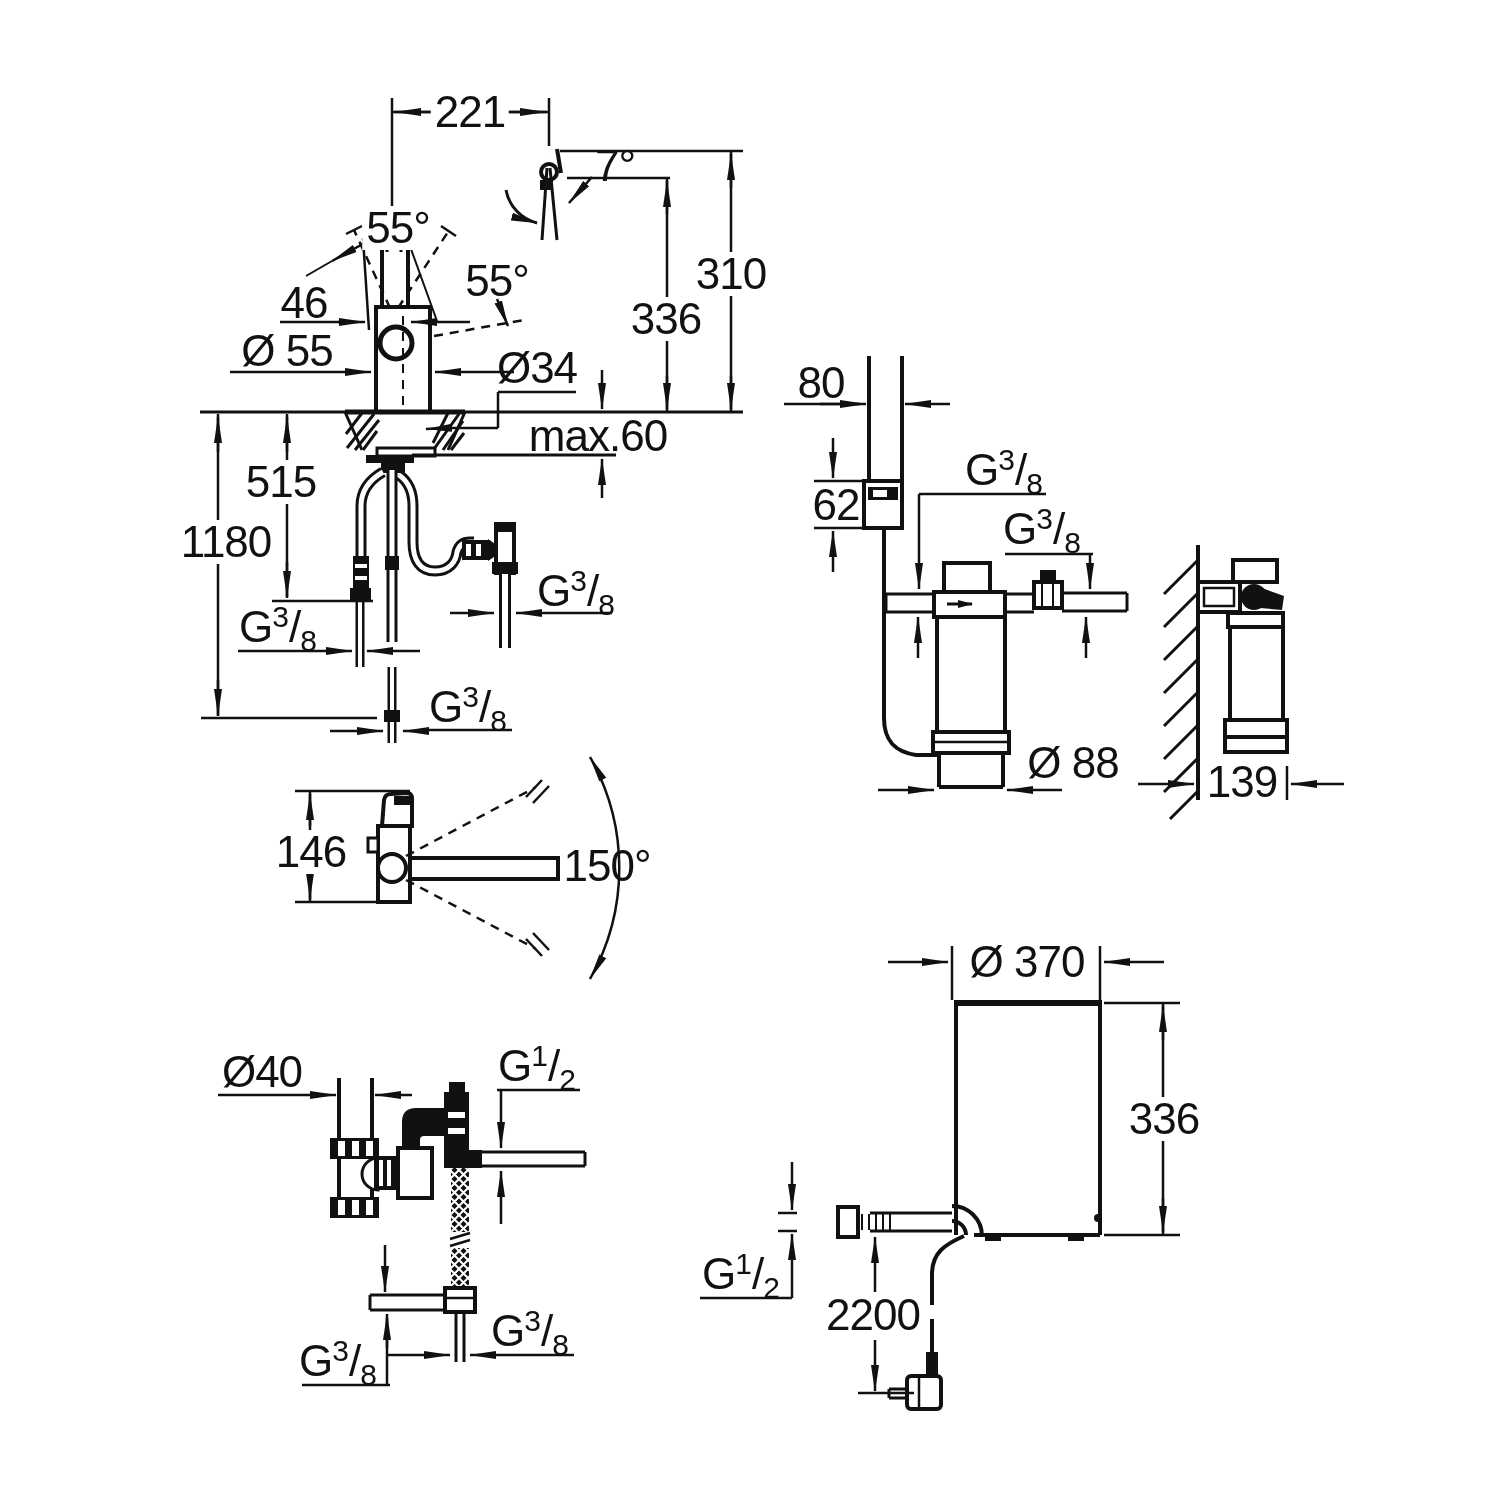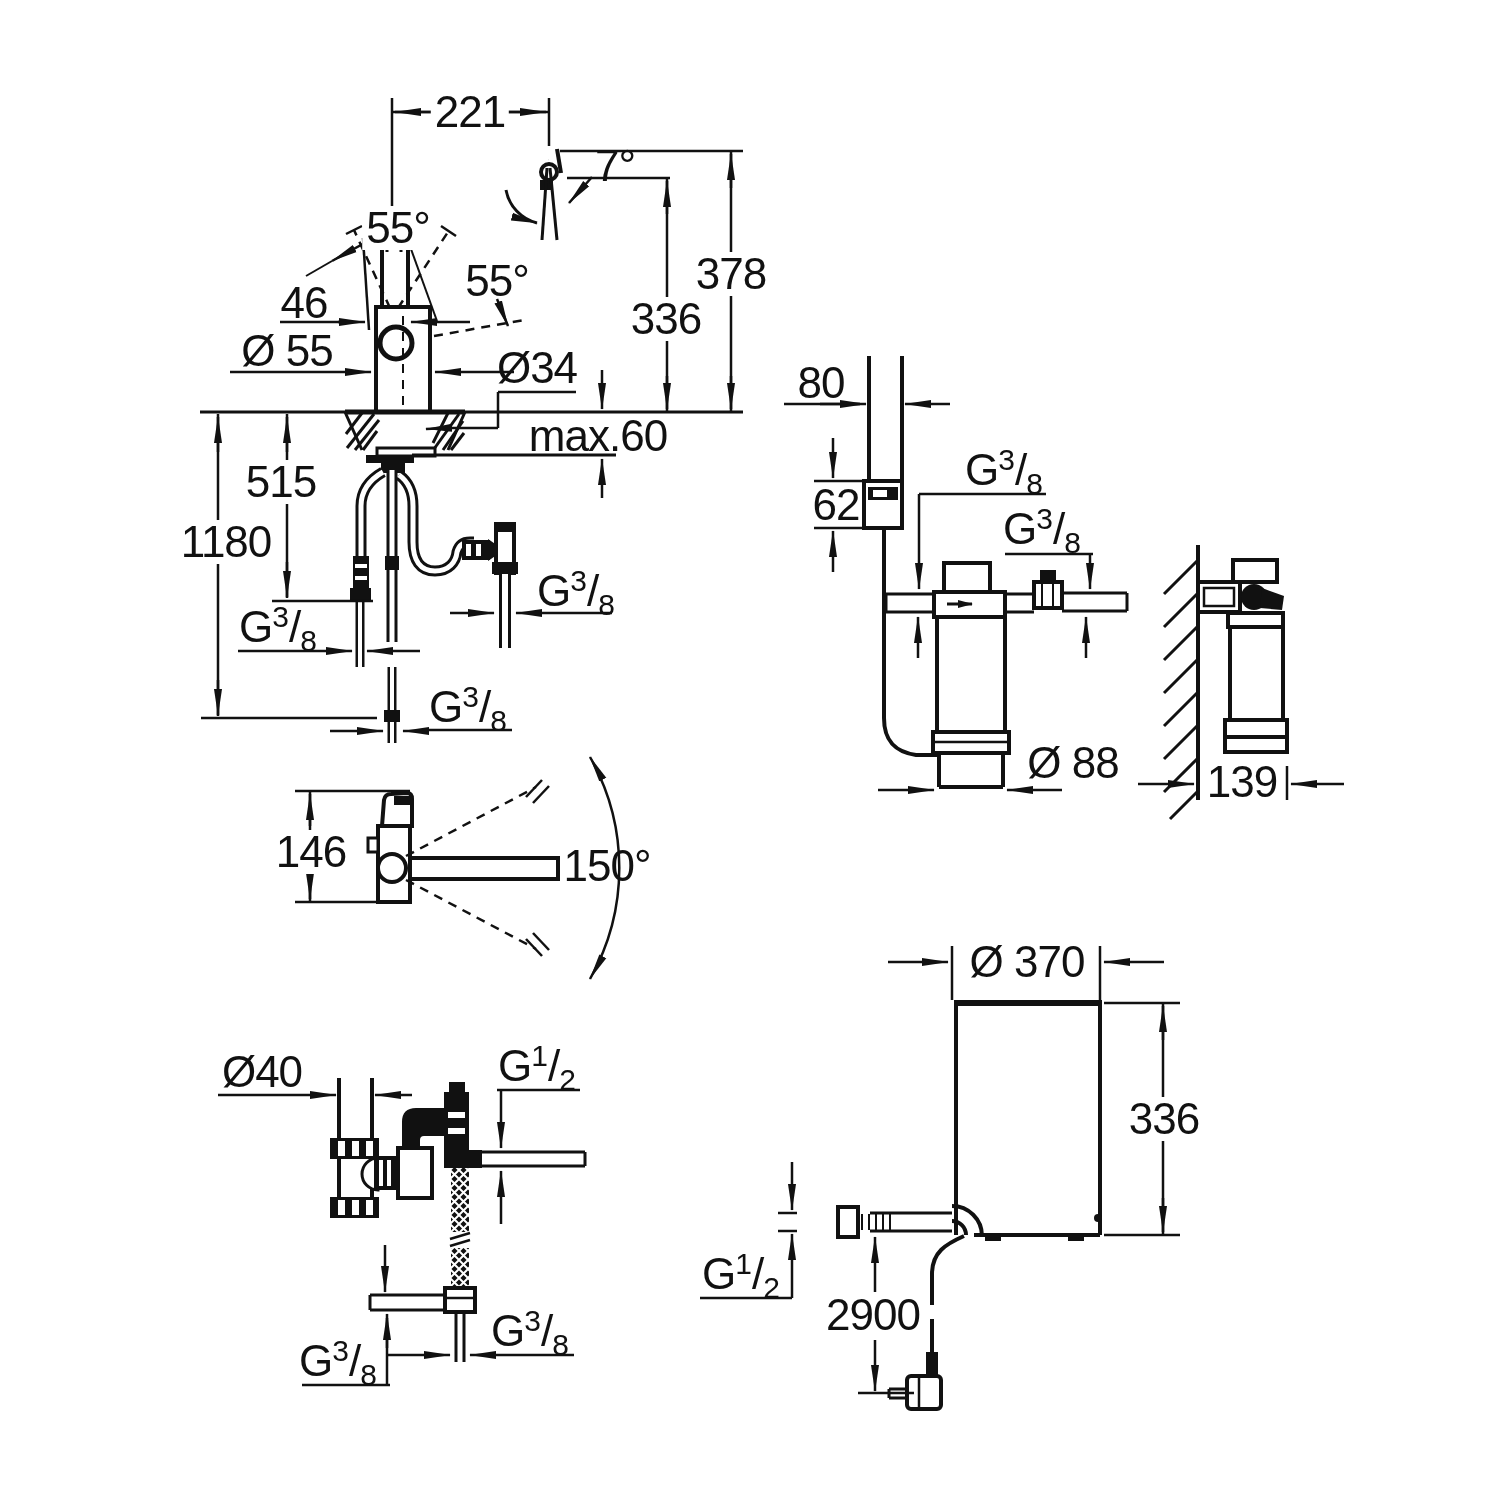--- a/index.html
+++ b/index.html
@@ -347,35 +347,35 @@
   </g>
 </svg>
 
 <div class="dim bg" style="left:470px;top:112px">221</div>
 <div class="dim" style="left:615px;top:166px">7°</div>
 <div class="dim bg" style="left:398px;top:228px">55°</div>
 <div class="dim" style="left:497px;top:281px">55°</div>
 <div class="dim" style="left:304px;top:303px">46</div>
 <div class="dim" style="left:287px;top:351px">Ø 55</div>
 <div class="dim" style="left:537px;top:368px">Ø34</div>
-<div class="dim bg" style="left:731px;top:274px">378</div>
+<div class="dim bg" style="left:731px;top:274px">310</div>
 <div class="dim bg" style="left:666px;top:319px">336</div>
 <div class="dim" style="left:598px;top:436px">max.60</div>
 <div class="dim bg" style="left:281px;top:482px">515</div>
 <div class="dim bg" style="left:226px;top:542px">1180</div>
 <div class="dim bg" style="left:311px;top:852px">146</div>
 <div class="dim" style="left:607px;top:866px">150°</div>
 <div class="dim" style="left:821px;top:383px">80</div>
 <div class="dim" style="left:836px;top:505px">62</div>
 <div class="dim" style="left:1073px;top:763px">Ø 88</div>
 <div class="dim" style="left:1242px;top:782px">139</div>
 <div class="dim" style="left:262px;top:1072px">Ø40</div>
 <div class="dim" style="left:1027px;top:962px">Ø 370</div>
 <div class="dim bg" style="left:1164px;top:1119px">336</div>
-<div class="dim" style="left:873px;top:1315px">2900</div>
+<div class="dim" style="left:873px;top:1315px">2200</div>
 
 <div class="dim frac" style="left:278px;top:629px">
   <span>G</span><sup>3</sup><span>/</span><sub>8</sub>
 </div>
 <div class="dim frac" style="left:576px;top:593px">
   <span>G</span><sup>3</sup><span>/</span><sub>8</sub>
 </div>
 <div class="dim frac" style="left:468px;top:709px">
   <span>G</span><sup>3</sup><span>/</span><sub>8</sub>
 </div>

